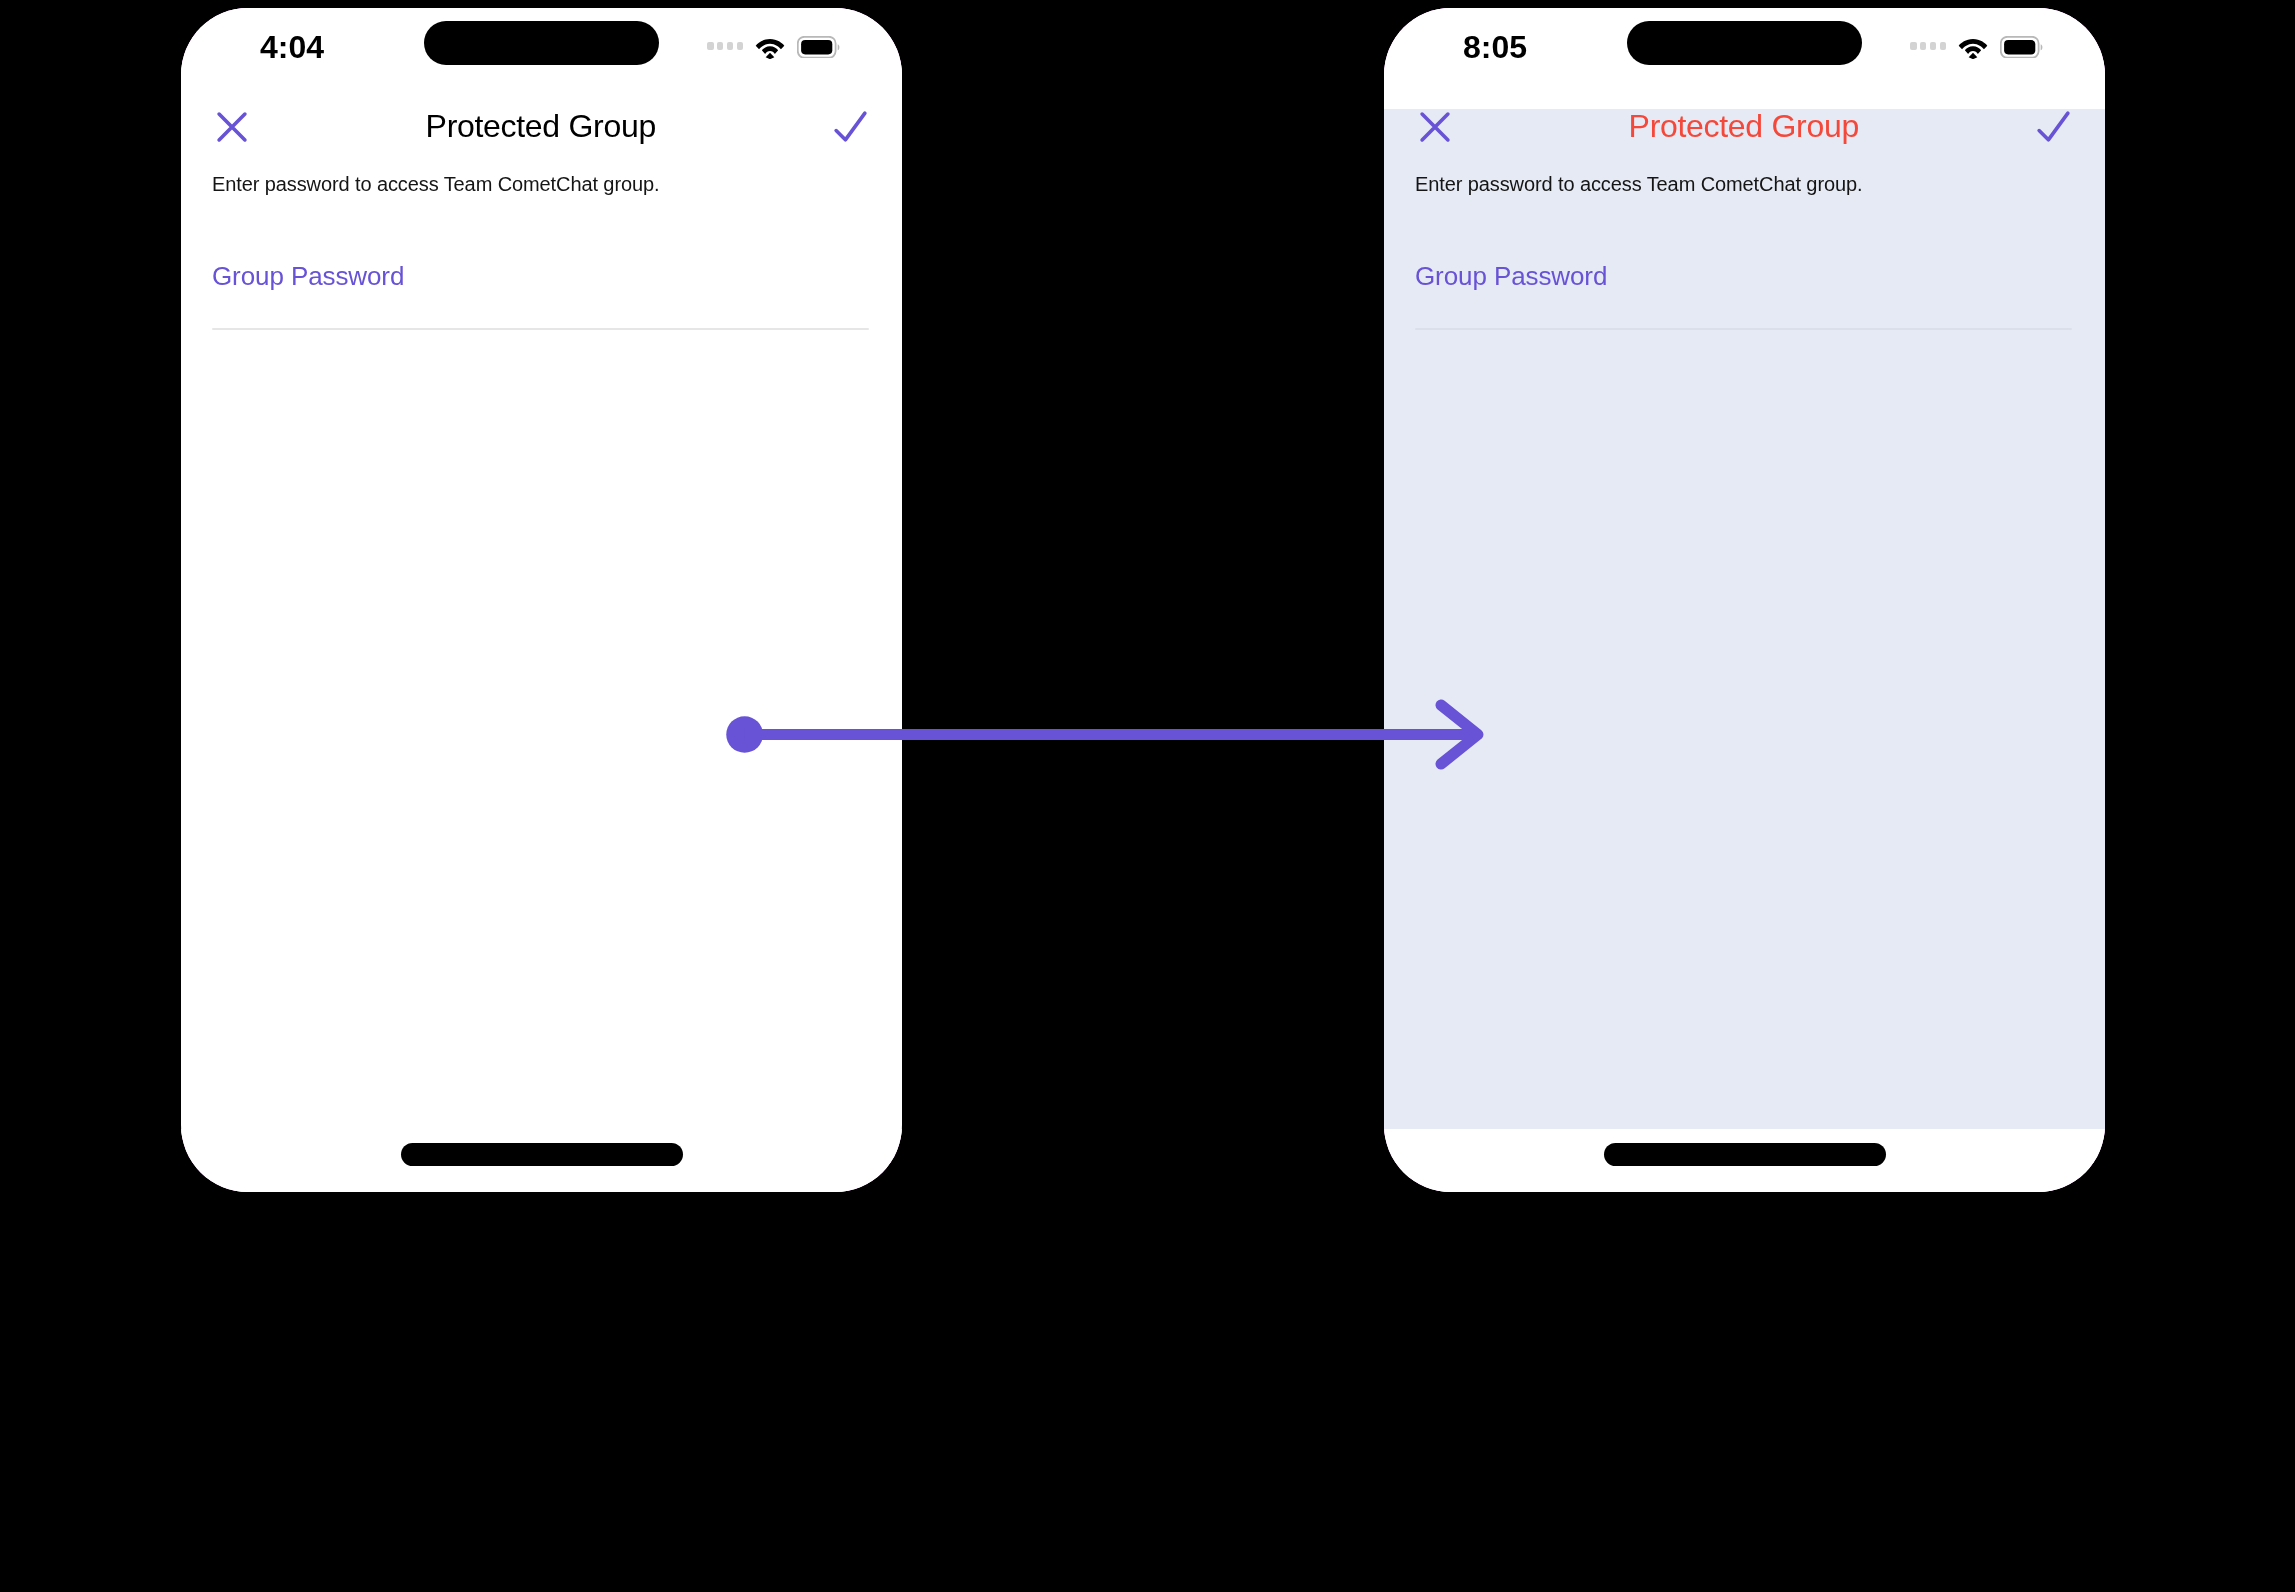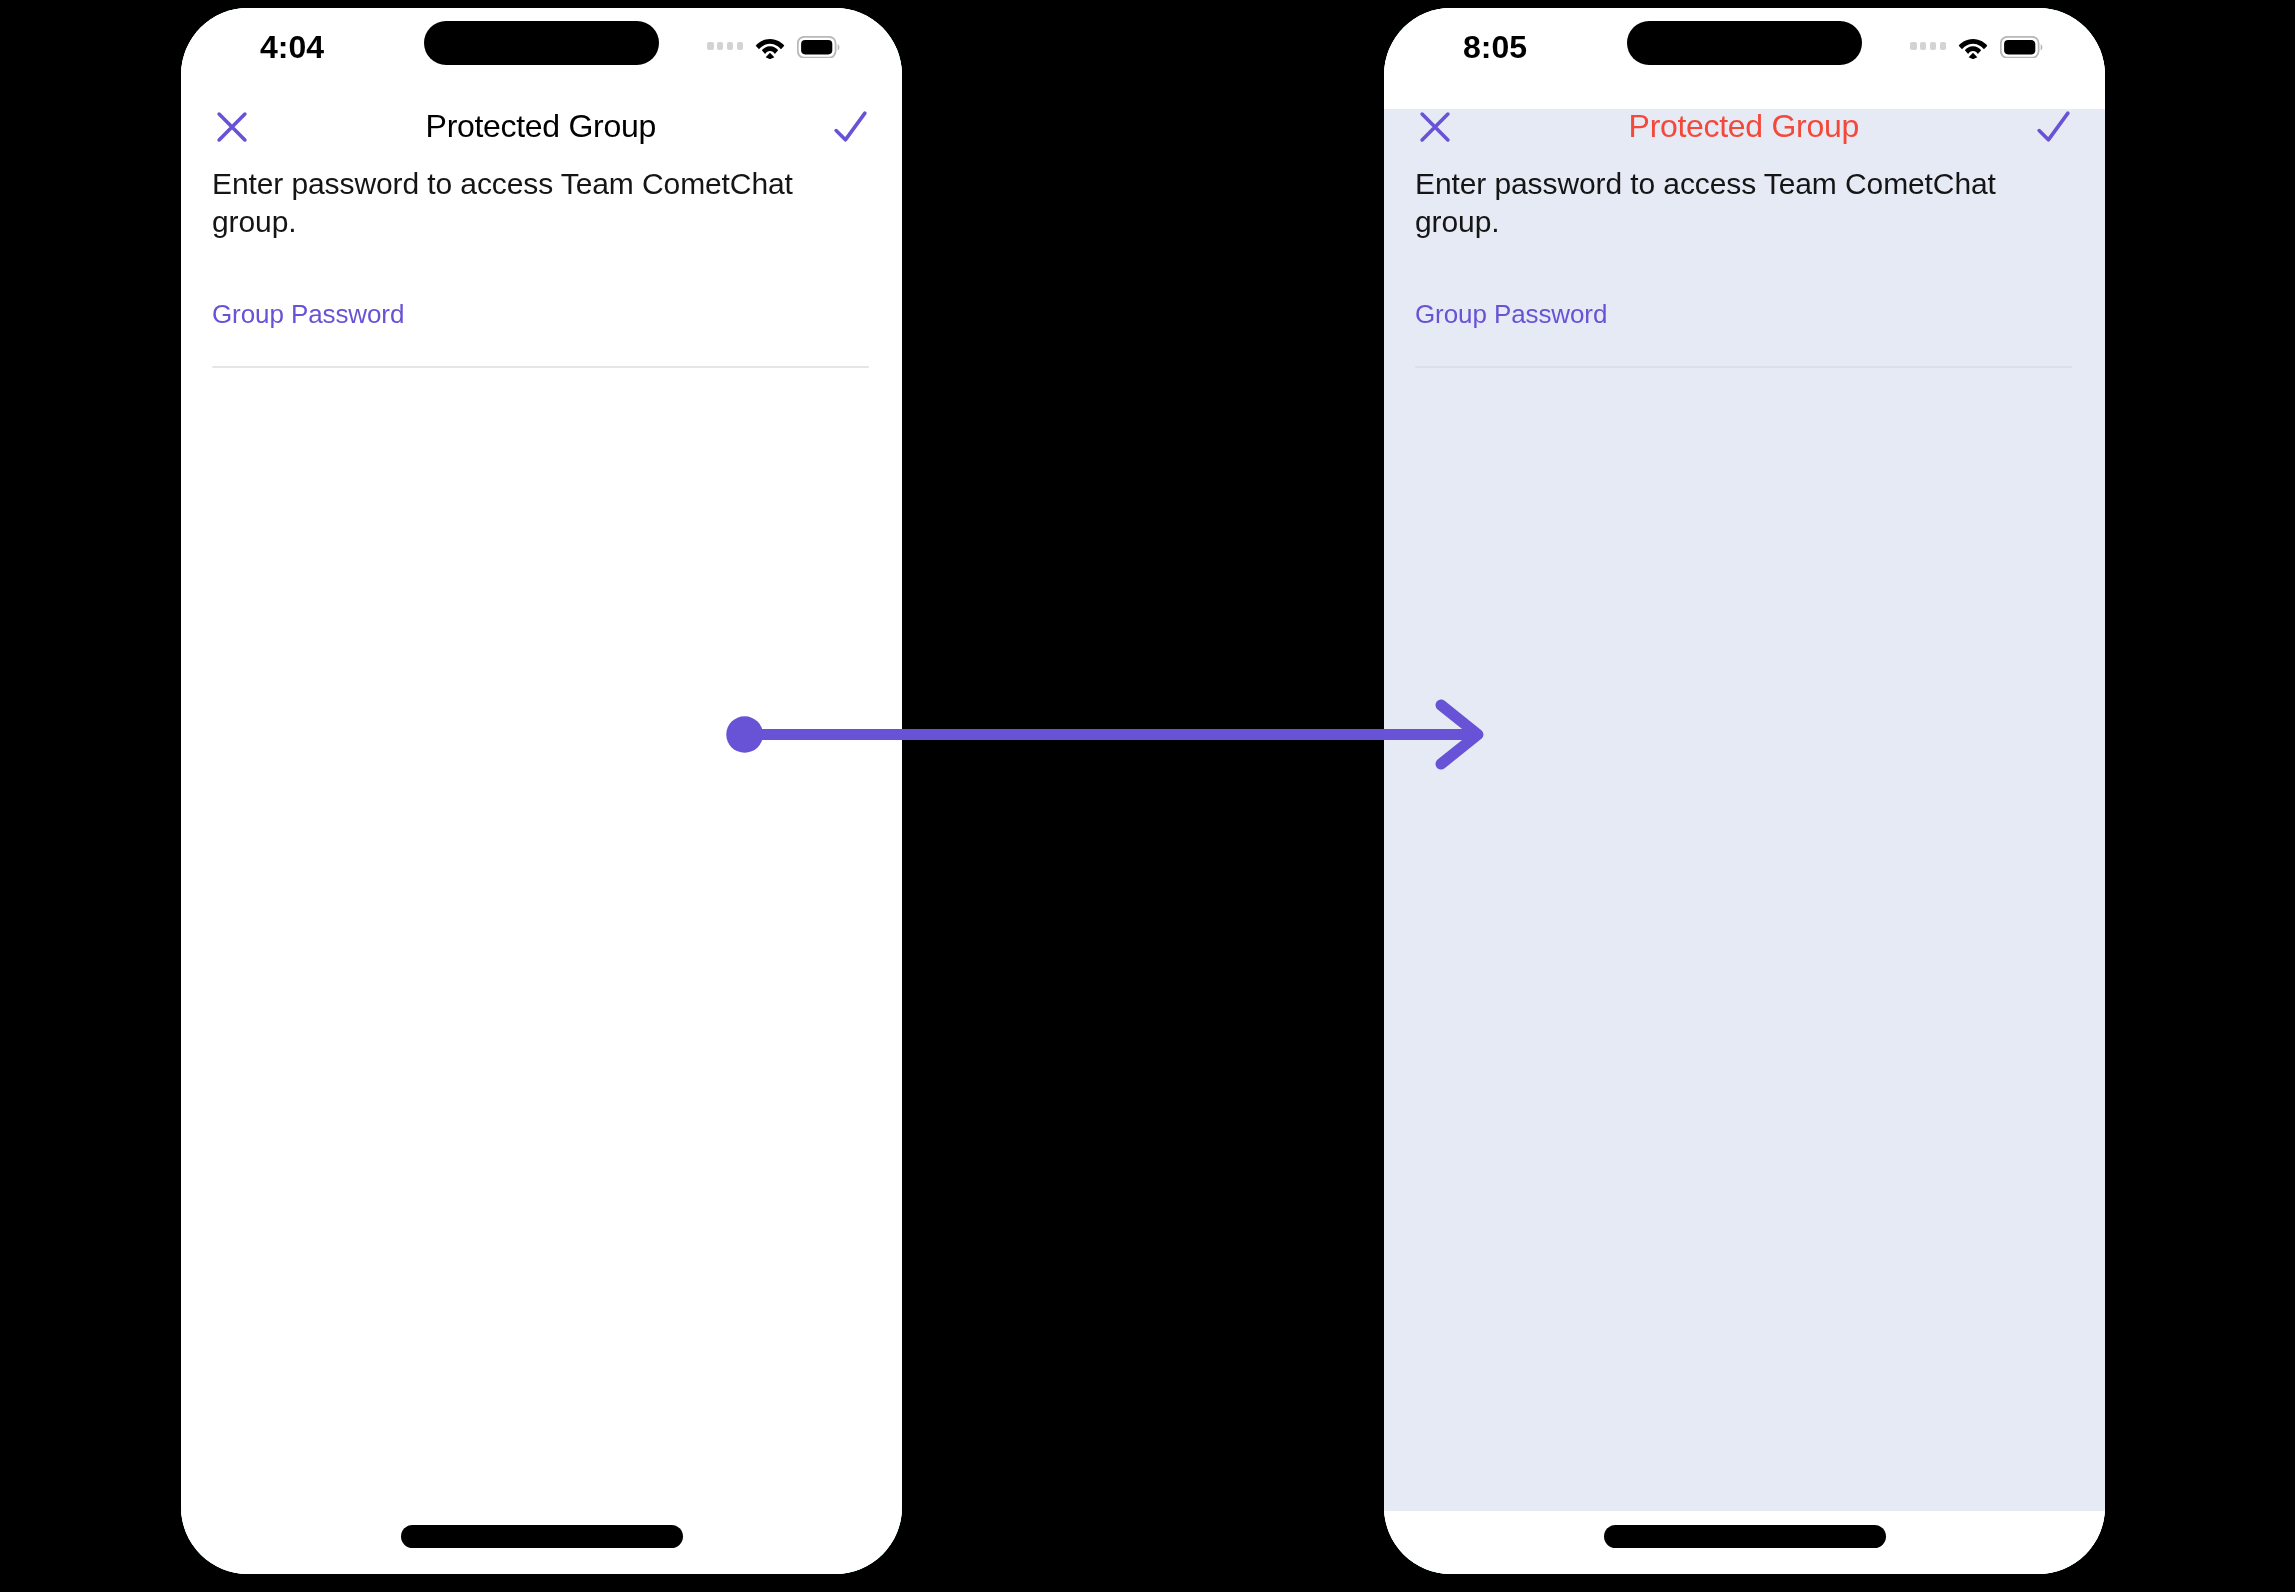--- a/index.html
+++ b/index.html
@@ -19,24 +19,24 @@
     position: absolute;
     inset: 0;
     background: #000000;
   }
 
   
   .phone {
     position: absolute;
     top: 7.7px;
     width: 721px;
-    height: 1566px;
+    height: 1184px;
     border-radius: 67px;
     overflow: hidden;
-    background: #5eead4;
+    background: #a21caf;
   }
   .phone-left  { left: 181px; }
   .phone-right { left: 1384px; }
 
   .screen {
     position: absolute;
     inset: 0;
     display: flex;
     flex-direction: column;
     background: #ffffff;
@@ -139,21 +139,21 @@
 
   
   .content {
     position: relative;
     z-index: 3;
     flex: 1 1 auto;
     padding: 8.2px 33px 0 31px;
     box-sizing: border-box;
   }
   .helper-text {
-    font-size: 30px;
+    font-size: 20px;
     line-height: 38px;
     color: #151515;
     letter-spacing: -0.1px;
     max-width: 607px;
   }
   .field-block {
     margin-top: 56px;
   }
   .field-label {
     font-size: 26px;

